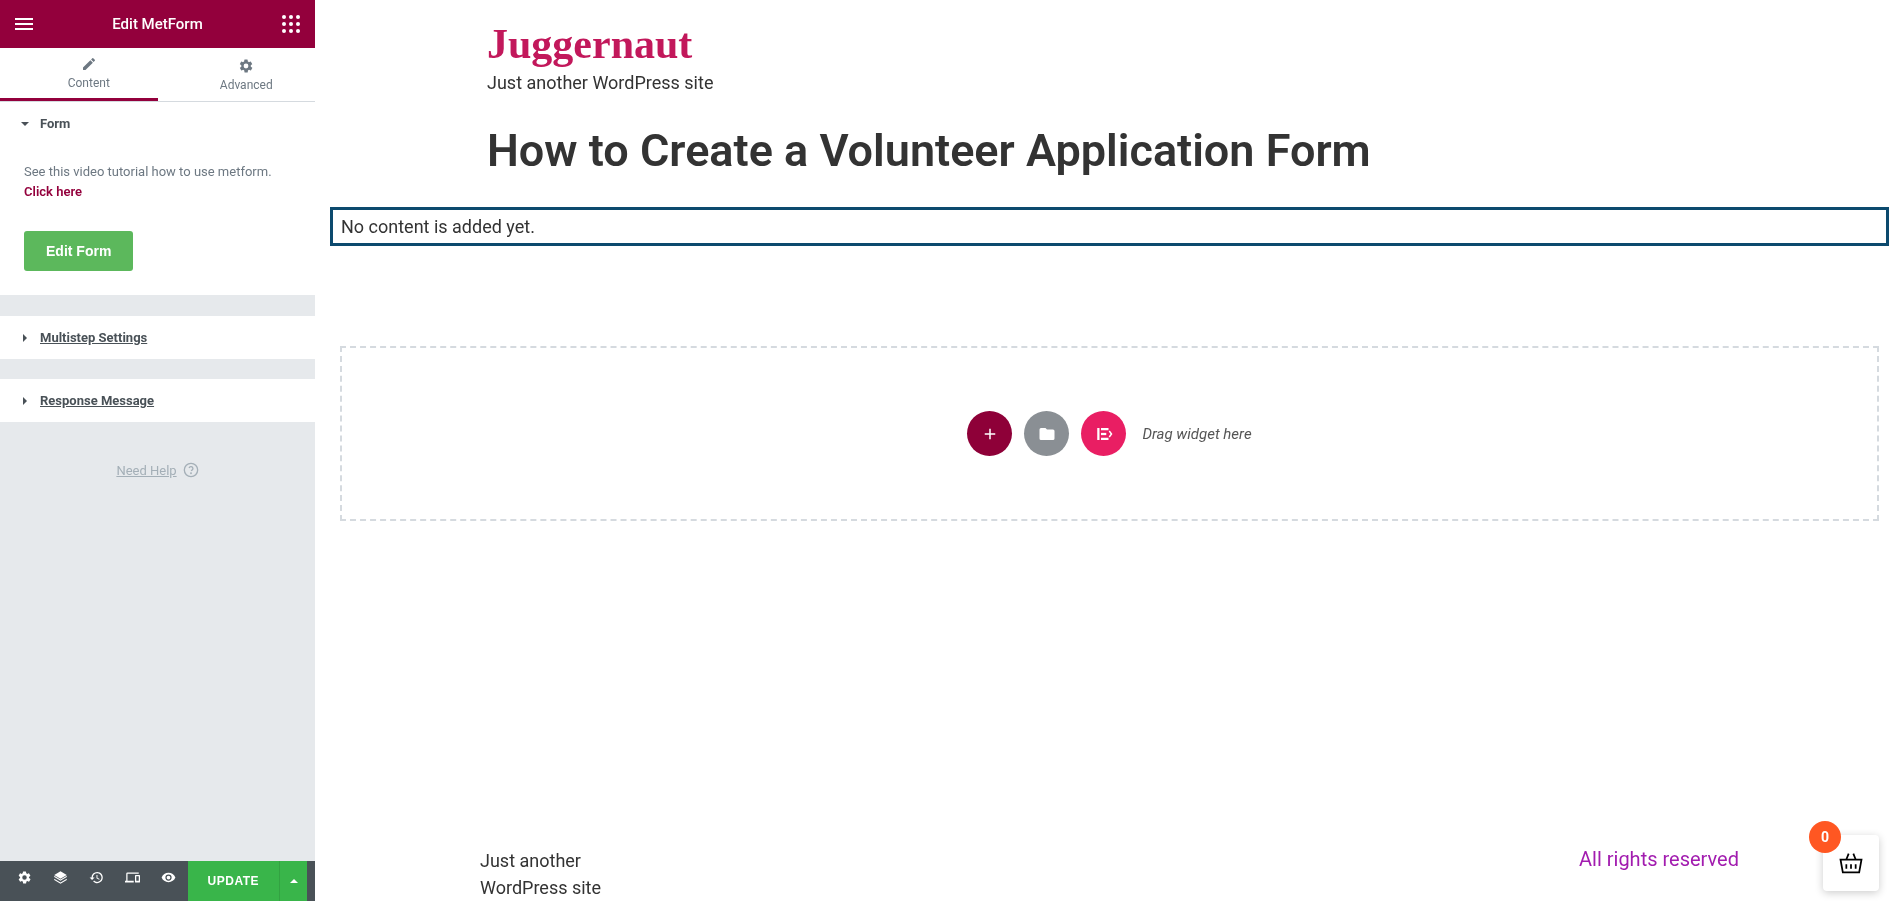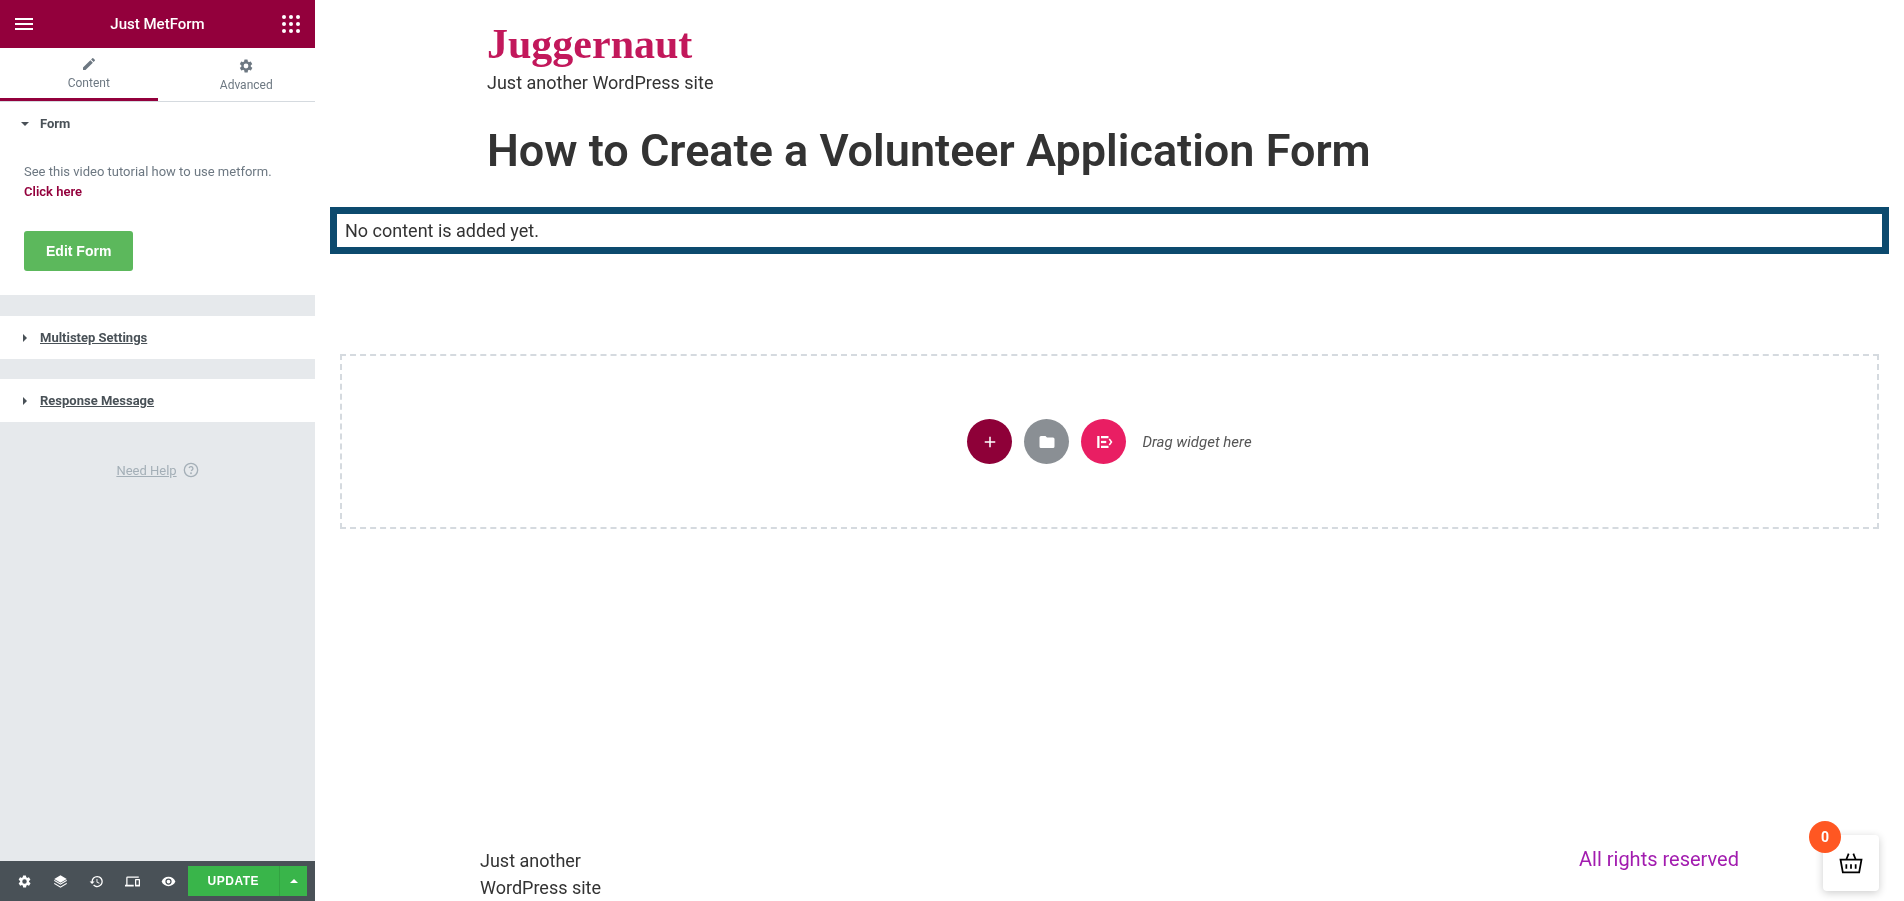--- a/index.html
+++ b/index.html
@@ -28,39 +28,39 @@
     .edit-form-btn { background: #5cb85c; color: #fff; border: none; padding: 12px 22px; font-size: 14px; font-weight: 600; cursor: pointer; border-radius: 3px; }
     
     .divider { height: 20px; background: #e6e9ec; }
     
     .collapsed-section { background: #fff; padding: 14px 20px; font-size: 13px; font-weight: 700; color: #495157; cursor: pointer; display: flex; align-items: center; text-decoration: underline; }
     .collapsed-section svg { width: 10px; height: 10px; margin-right: 10px; }
     
     .need-help { text-align: center; color: #a4afb7; font-size: 13px; padding: 40px 0; display: flex; justify-content: center; align-items: center; gap: 6px; text-decoration: underline; }
     .need-help svg { width: 16px; height: 16px; }
     
-    .sidebar-footer { position: absolute; bottom: 0; left: 0; right: 0; background: #495157; height: 40px; display: flex; align-items: center; padding: 0 8px; }
+    .sidebar-footer { position: absolute; bottom: 0; left: 0; right: 0; background: #495157; height: 40px; display: flex; padding: 0 8px; }
     .footer-icons { display: flex; gap: 4px; }
     .footer-icon { width: 32px; height: 32px; display: flex; align-items: center; justify-content: center; color: #fff; cursor: pointer; }
     .footer-icon svg { width: 15px; height: 15px; }
     .update-group { margin-left: auto; display: flex; }
     .update-btn { background: #39b54a; color: #fff; border: none; padding: 8px 20px; font-size: 12px; font-weight: 700; cursor: pointer; letter-spacing: 0.5px; }
     .update-caret { background: #39b54a; color: #fff; border: none; border-left: 1px solid #33a242; width: 28px; display: flex; align-items: center; justify-content: center; cursor: pointer; }
     
     .collapse-handle { position: absolute; right: -15px; top: 350px; width: 15px; height: 50px; background: #e6e9ec; border-radius: 0 5px 5px 0; display: flex; align-items: center; justify-content: center; cursor: pointer; color: #a4afb7; font-size: 12px; }
     
     
     .preview { flex: 1; background: #fff; position: relative; overflow: hidden; }
     .preview-content { padding: 20px 10px 0 10px; }
     .site-header { padding: 0 0 0 162px; }
     .site-title { color: #c2185b; font-size: 42px; font-weight: 700; font-family: Georgia, serif; }
     .site-tagline { color: #333; font-size: 18px; margin-top: 4px; }
     .page-title { font-size: 45px; font-weight: 600; color: #333; margin-top: 30px; padding-left: 162px; max-width: 1100px; line-height: 1.25; }
     
-    .no-content { border: 7px solid #0c4a6e; padding: 6px 8px; margin: 28px 5px 0; font-size: 18px; color: #333; }
+    .no-content { border: 3px solid #0c4a6e; padding: 6px 8px; margin: 28px 5px 0; font-size: 18px; color: #333; }
     
     .drop-zone { margin: 100px 15px 0; border: 2px dashed #d5dadf; height: 175px; display: flex; flex-direction: row; align-items: center; justify-content: center; gap: 16px; }
     .drop-actions { display: flex; gap: 12px; }
     .drop-action { width: 45px; height: 45px; border-radius: 50%; display: flex; align-items: center; justify-content: center; cursor: pointer; }
     .drop-action.add { background: #8e0038; color: #fff; }
     .drop-action.folder { background: #8a8f94; color: #fff; }
     .drop-action.ek { background: #e91e63; color: #fff; font-weight: 700; font-size: 14px; }
     .drop-action svg { width: 18px; height: 18px; }
     .drag-hint { font-style: italic; color: #555; font-size: 15px; }
     
@@ -77,21 +77,21 @@
 <body>
 
 <div class="app">
   <div class="sidebar">
     <div class="sidebar-header">
       <span class="menu-icon">
         <svg viewBox="0 0 24 24" fill="#fff">
             <path d="M3 6h18v2H3zm0 5h18v2H3zm0 5h18v2H3z"></path>
           </svg>
       </span>
-      <span class="title">Just MetForm</span>
+      <span class="title">Edit MetForm</span>
       <span class="apps-icon">
         <svg viewBox="0 0 24 24" fill="#fff">
             <circle cx="5" cy="5" r="2"></circle>
             <circle cx="12" cy="5" r="2"></circle>
             <circle cx="19" cy="5" r="2"></circle>
             <circle cx="5" cy="12" r="2"></circle>
             <circle cx="12" cy="12" r="2"></circle>
             <circle cx="19" cy="12" r="2"></circle>
             <circle cx="5" cy="19" r="2"></circle>
             <circle cx="12" cy="19" r="2"></circle>

